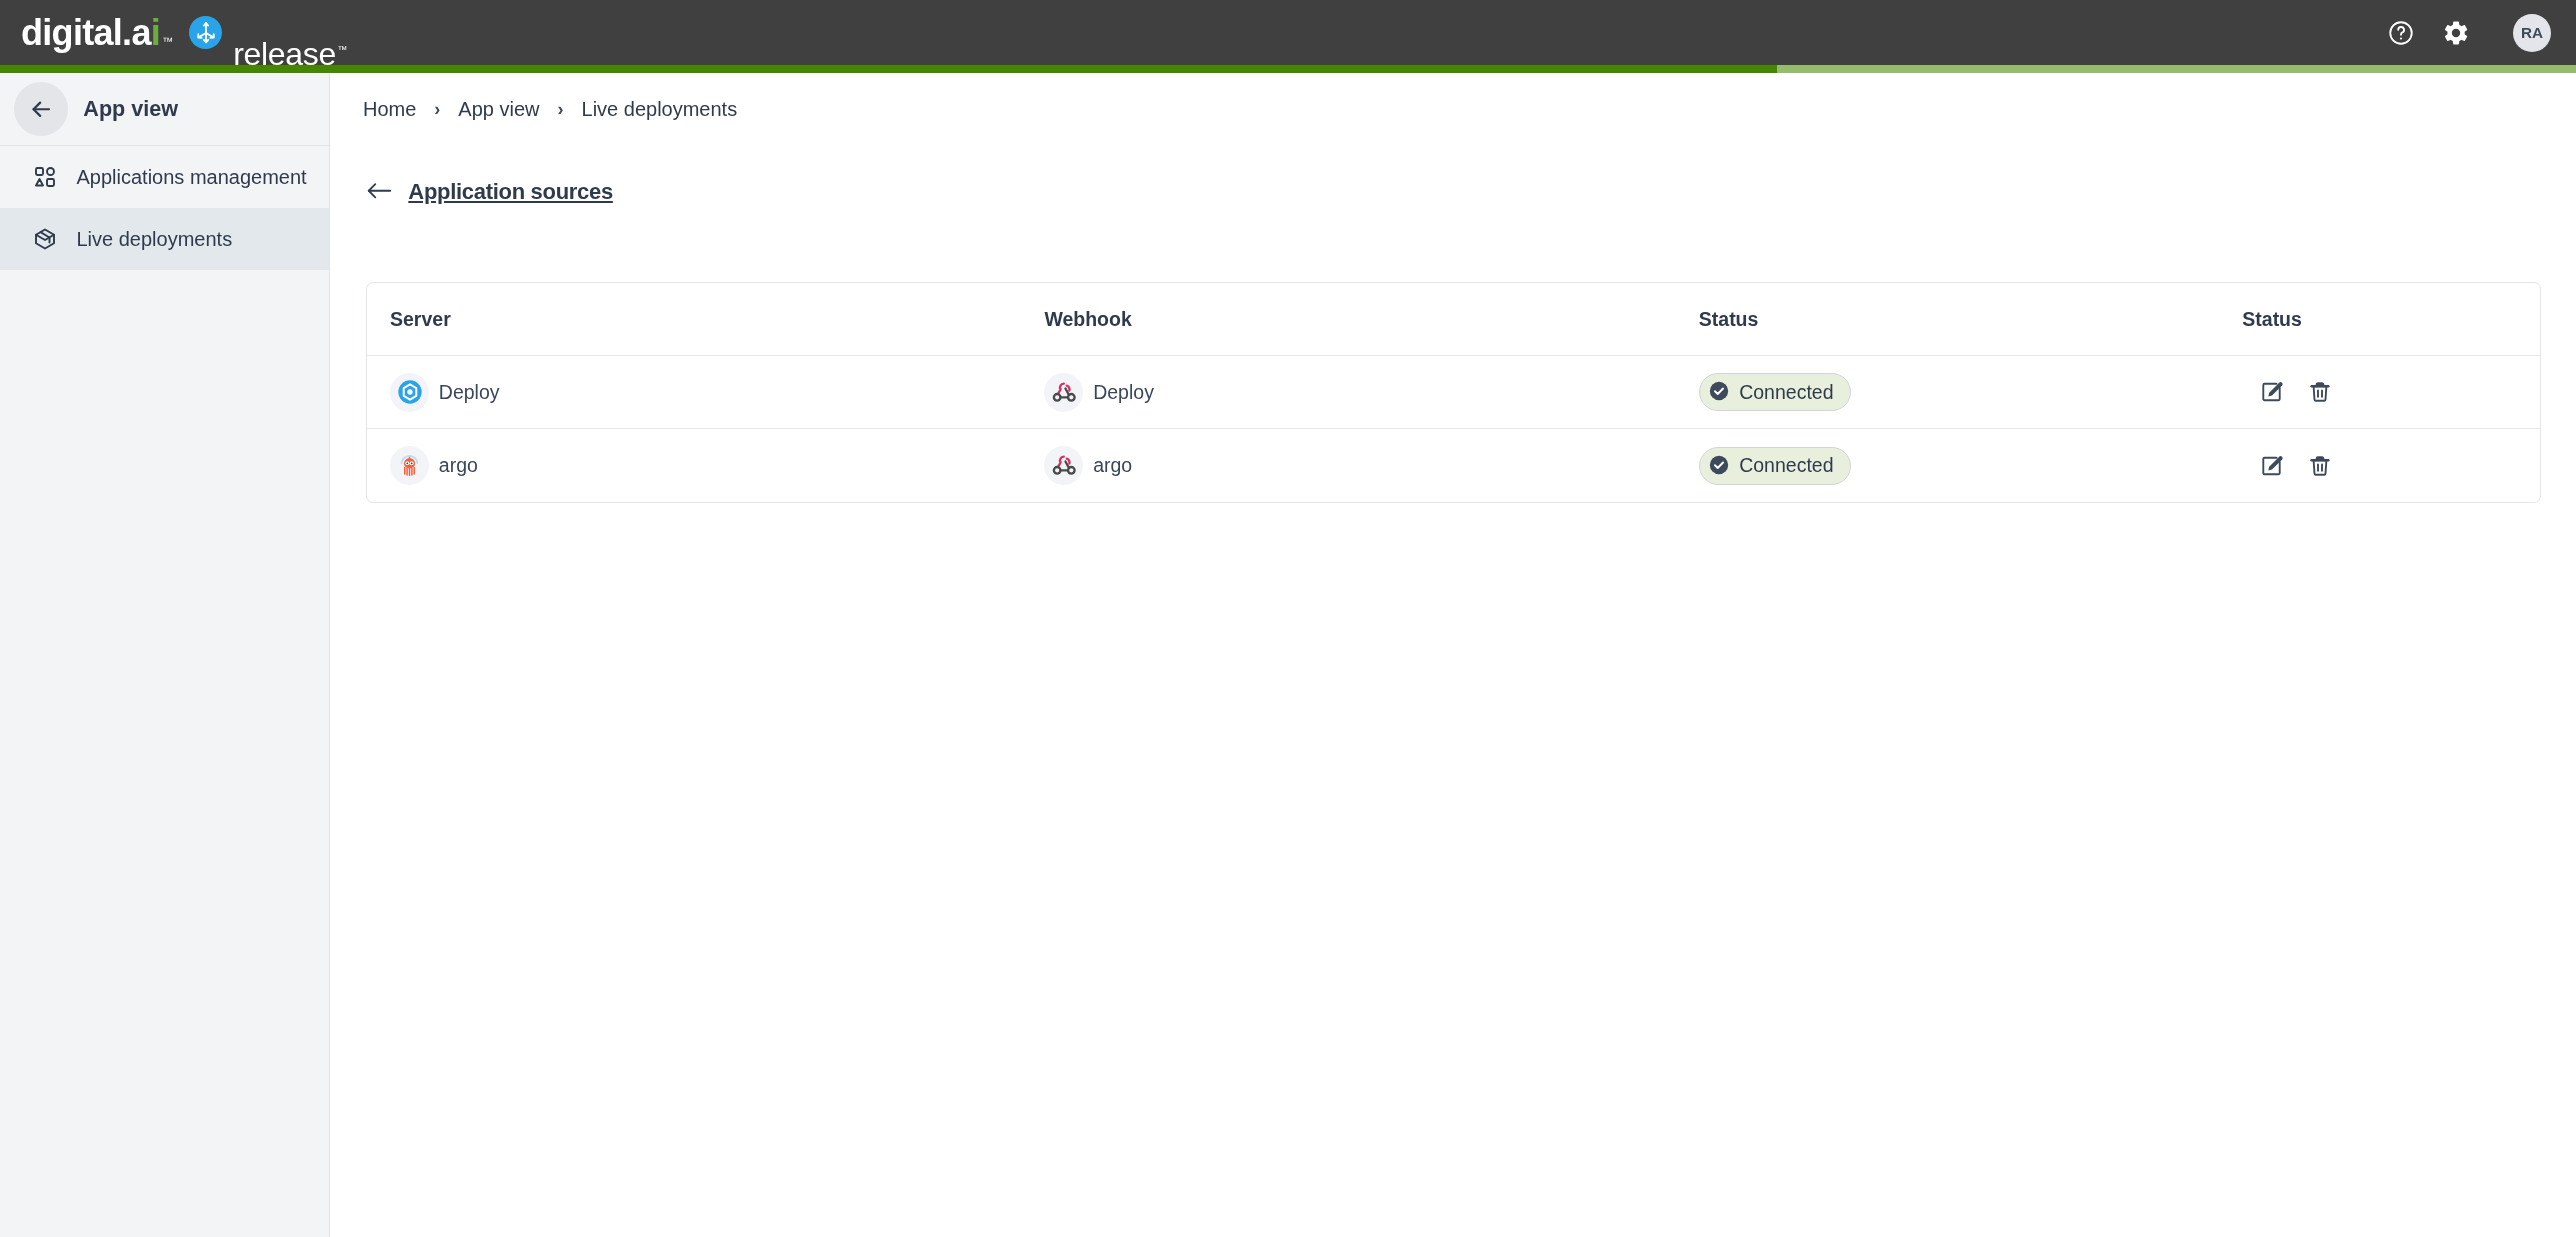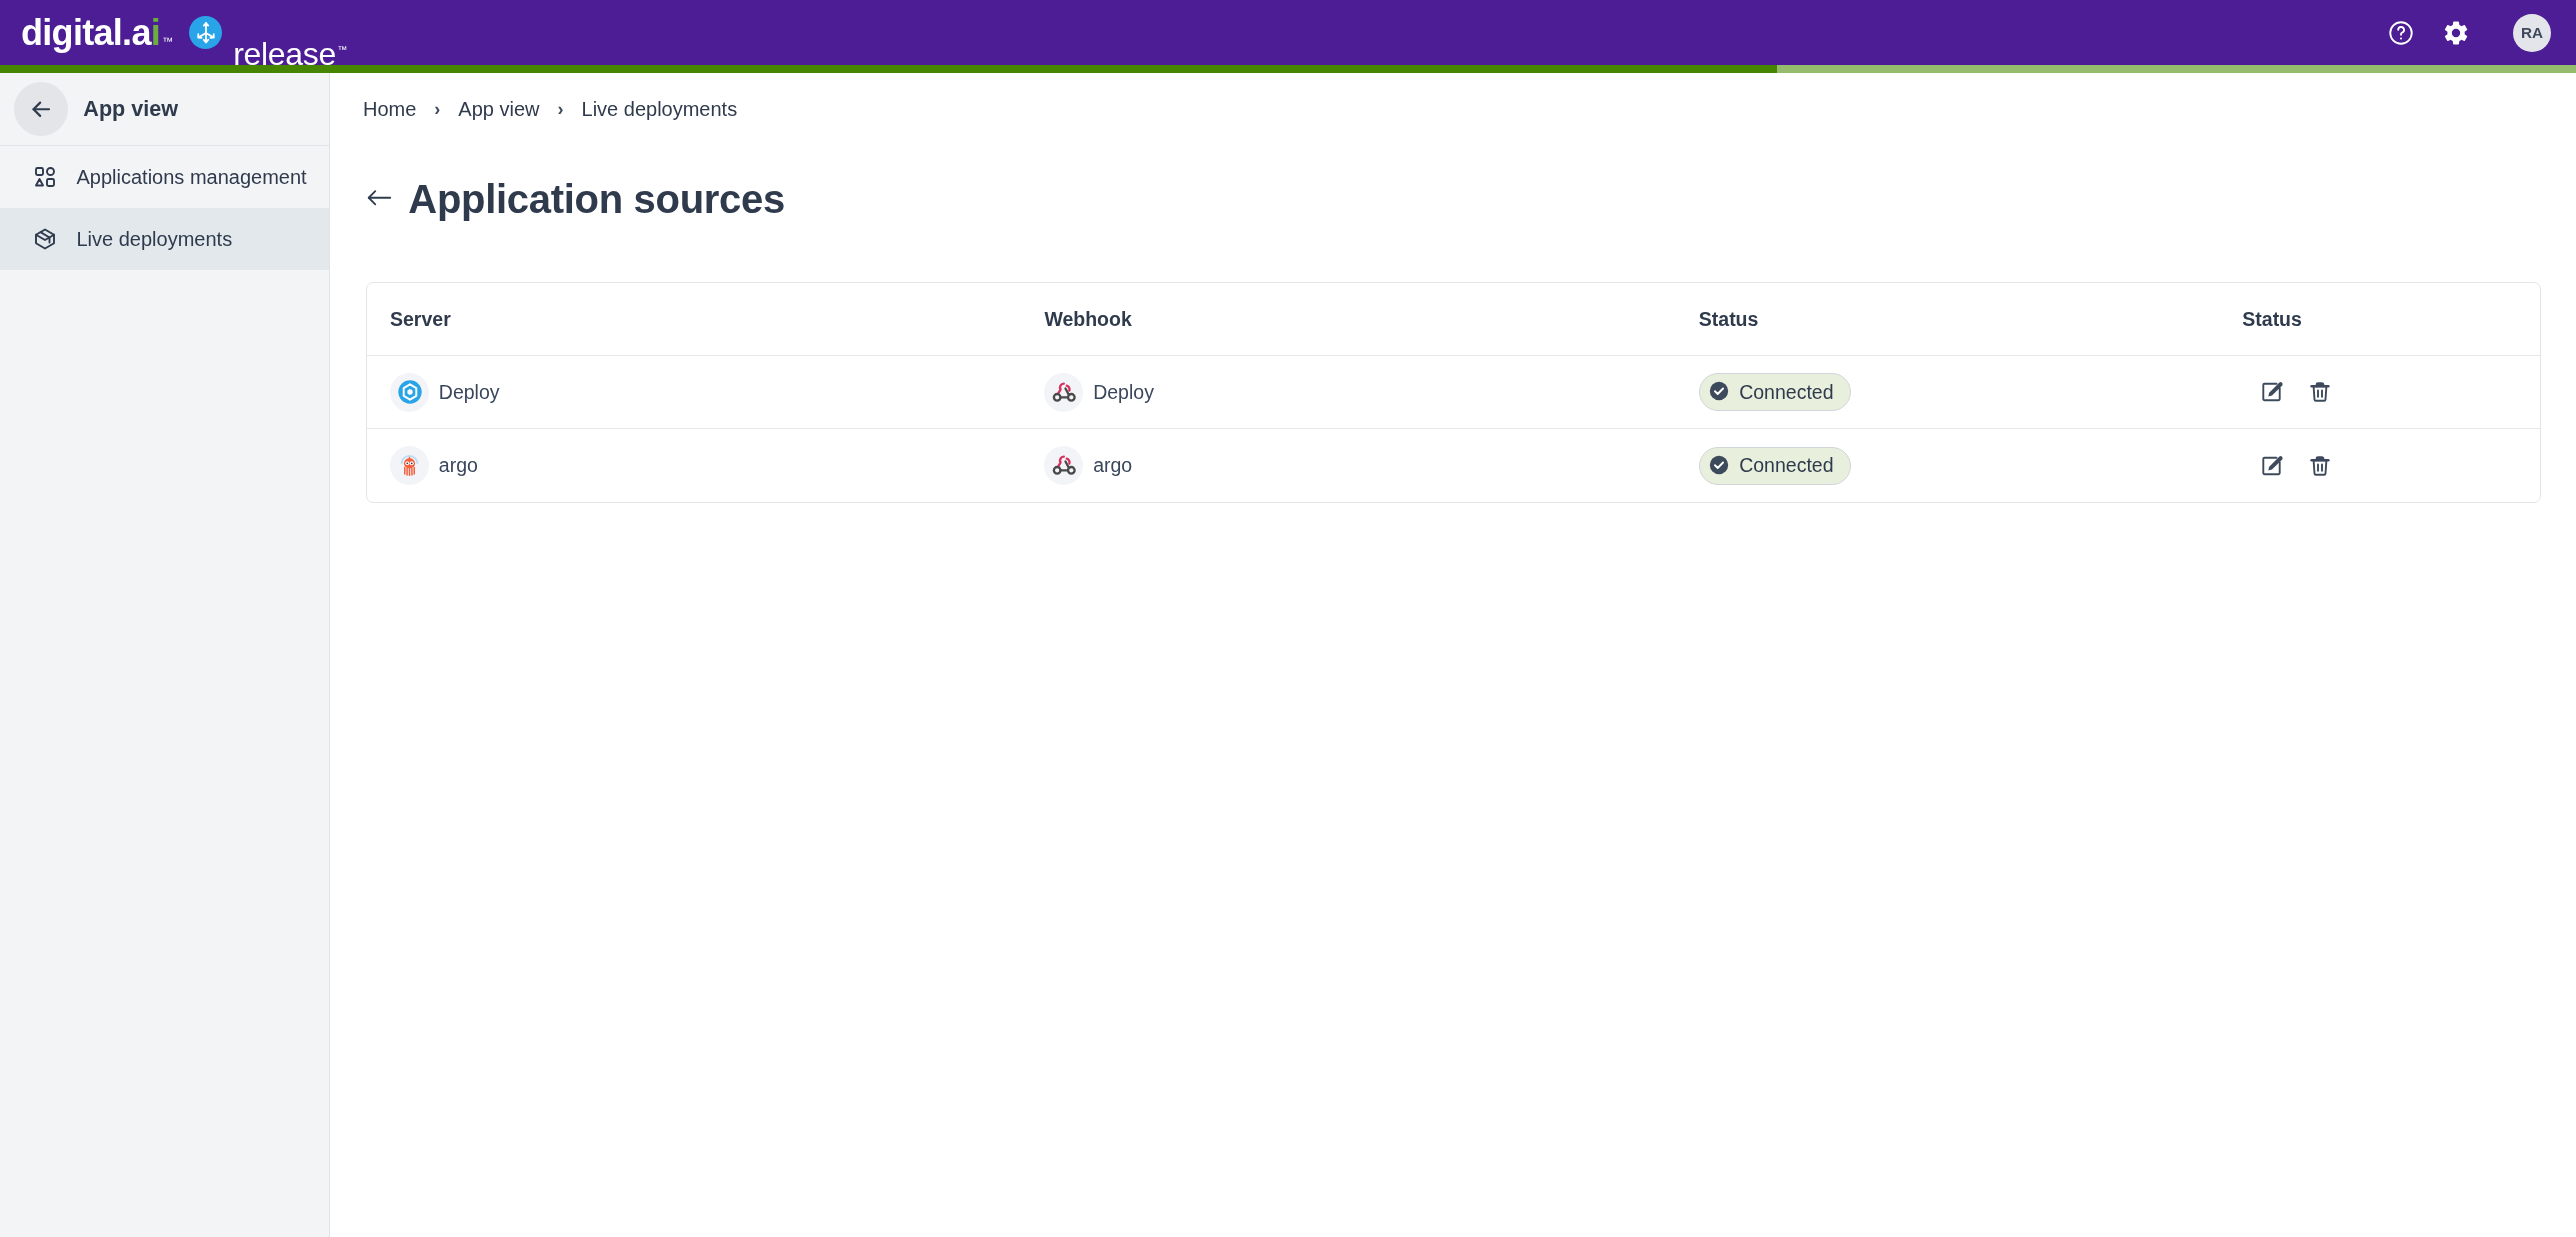--- a/index.html
+++ b/index.html
@@ -11,21 +11,21 @@
     font-family: "Liberation Sans", sans-serif;
     overflow: hidden;
   }
 
   
   .navbar {
     position: absolute;
     top: 0; left: 0;
     width: 2576px;
     height: 65px;
-    background: #4c1d95;
+    background: #404040;
     display: flex;
     align-items: center;
   }
 
   .logo-area {
     display: flex;
     align-items: center;
     padding-left: 21px;
     gap: 16.7px;
   }
@@ -196,24 +196,25 @@
     padding: 32px 0 0 35px;
   }
   .title-back {
     font-size: 28px;
     color: #2f3b4d;
     cursor: pointer;
     line-height: 1;
     padding-bottom: 2.8px;
   }
   .page-title {
-    font-size: 40px;
+    font-size: 22px;
     font-weight: 700;
     color: #2f3b4d;
     letter-spacing: -0.3px;
+    text-decoration: underline;
   }
 
   
   .table-card {
     margin: 29px 0 0 365px;
     width: 2175px;
     border: 0.7px solid #e4e5e9;
     border-radius: 7px;
     background: #ffffff;
     overflow: hidden;

